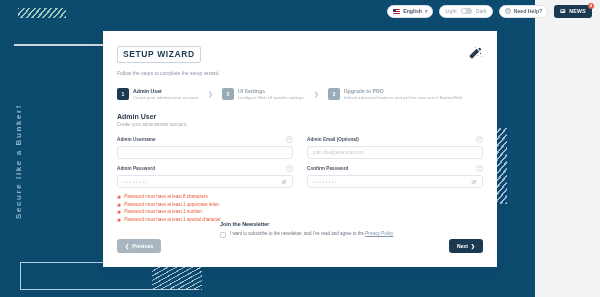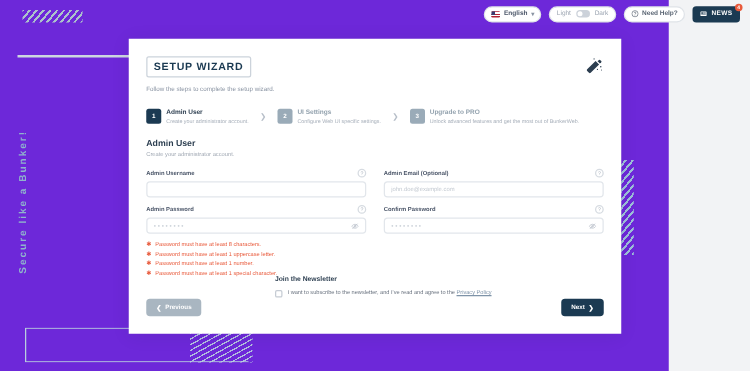--- a/index.html
+++ b/index.html
@@ -2,21 +2,21 @@
 <html><head>
 <meta charset="utf-8">
 <style>
   * { box-sizing: border-box; margin: 0; padding: 0; }
   html, body {
     width: 600px; height: 297px;
     font-family: "Liberation Sans", sans-serif;
     background: #f2f3f5;
     overflow: hidden;
   }
-  .page { position: relative; width: 535px; height: 297px; background: #6d28d9; }
+  .page { position: relative; width: 535px; height: 297px; background: #0c4a6e; }
 
   
   .deco { position: absolute; pointer-events: none; }
   .hatch-green {
     left: 18px; top: 8px; width: 48px; height: 10px;
     background: repeating-linear-gradient(-50deg,#b7ddc8 0 1.6px,transparent 1.6px 4.2px);
     opacity: .85;
   }
   .rule-top {
     left: 14px; top: 44px; width: 300px; height: 2px; background: #ccd6e0;

